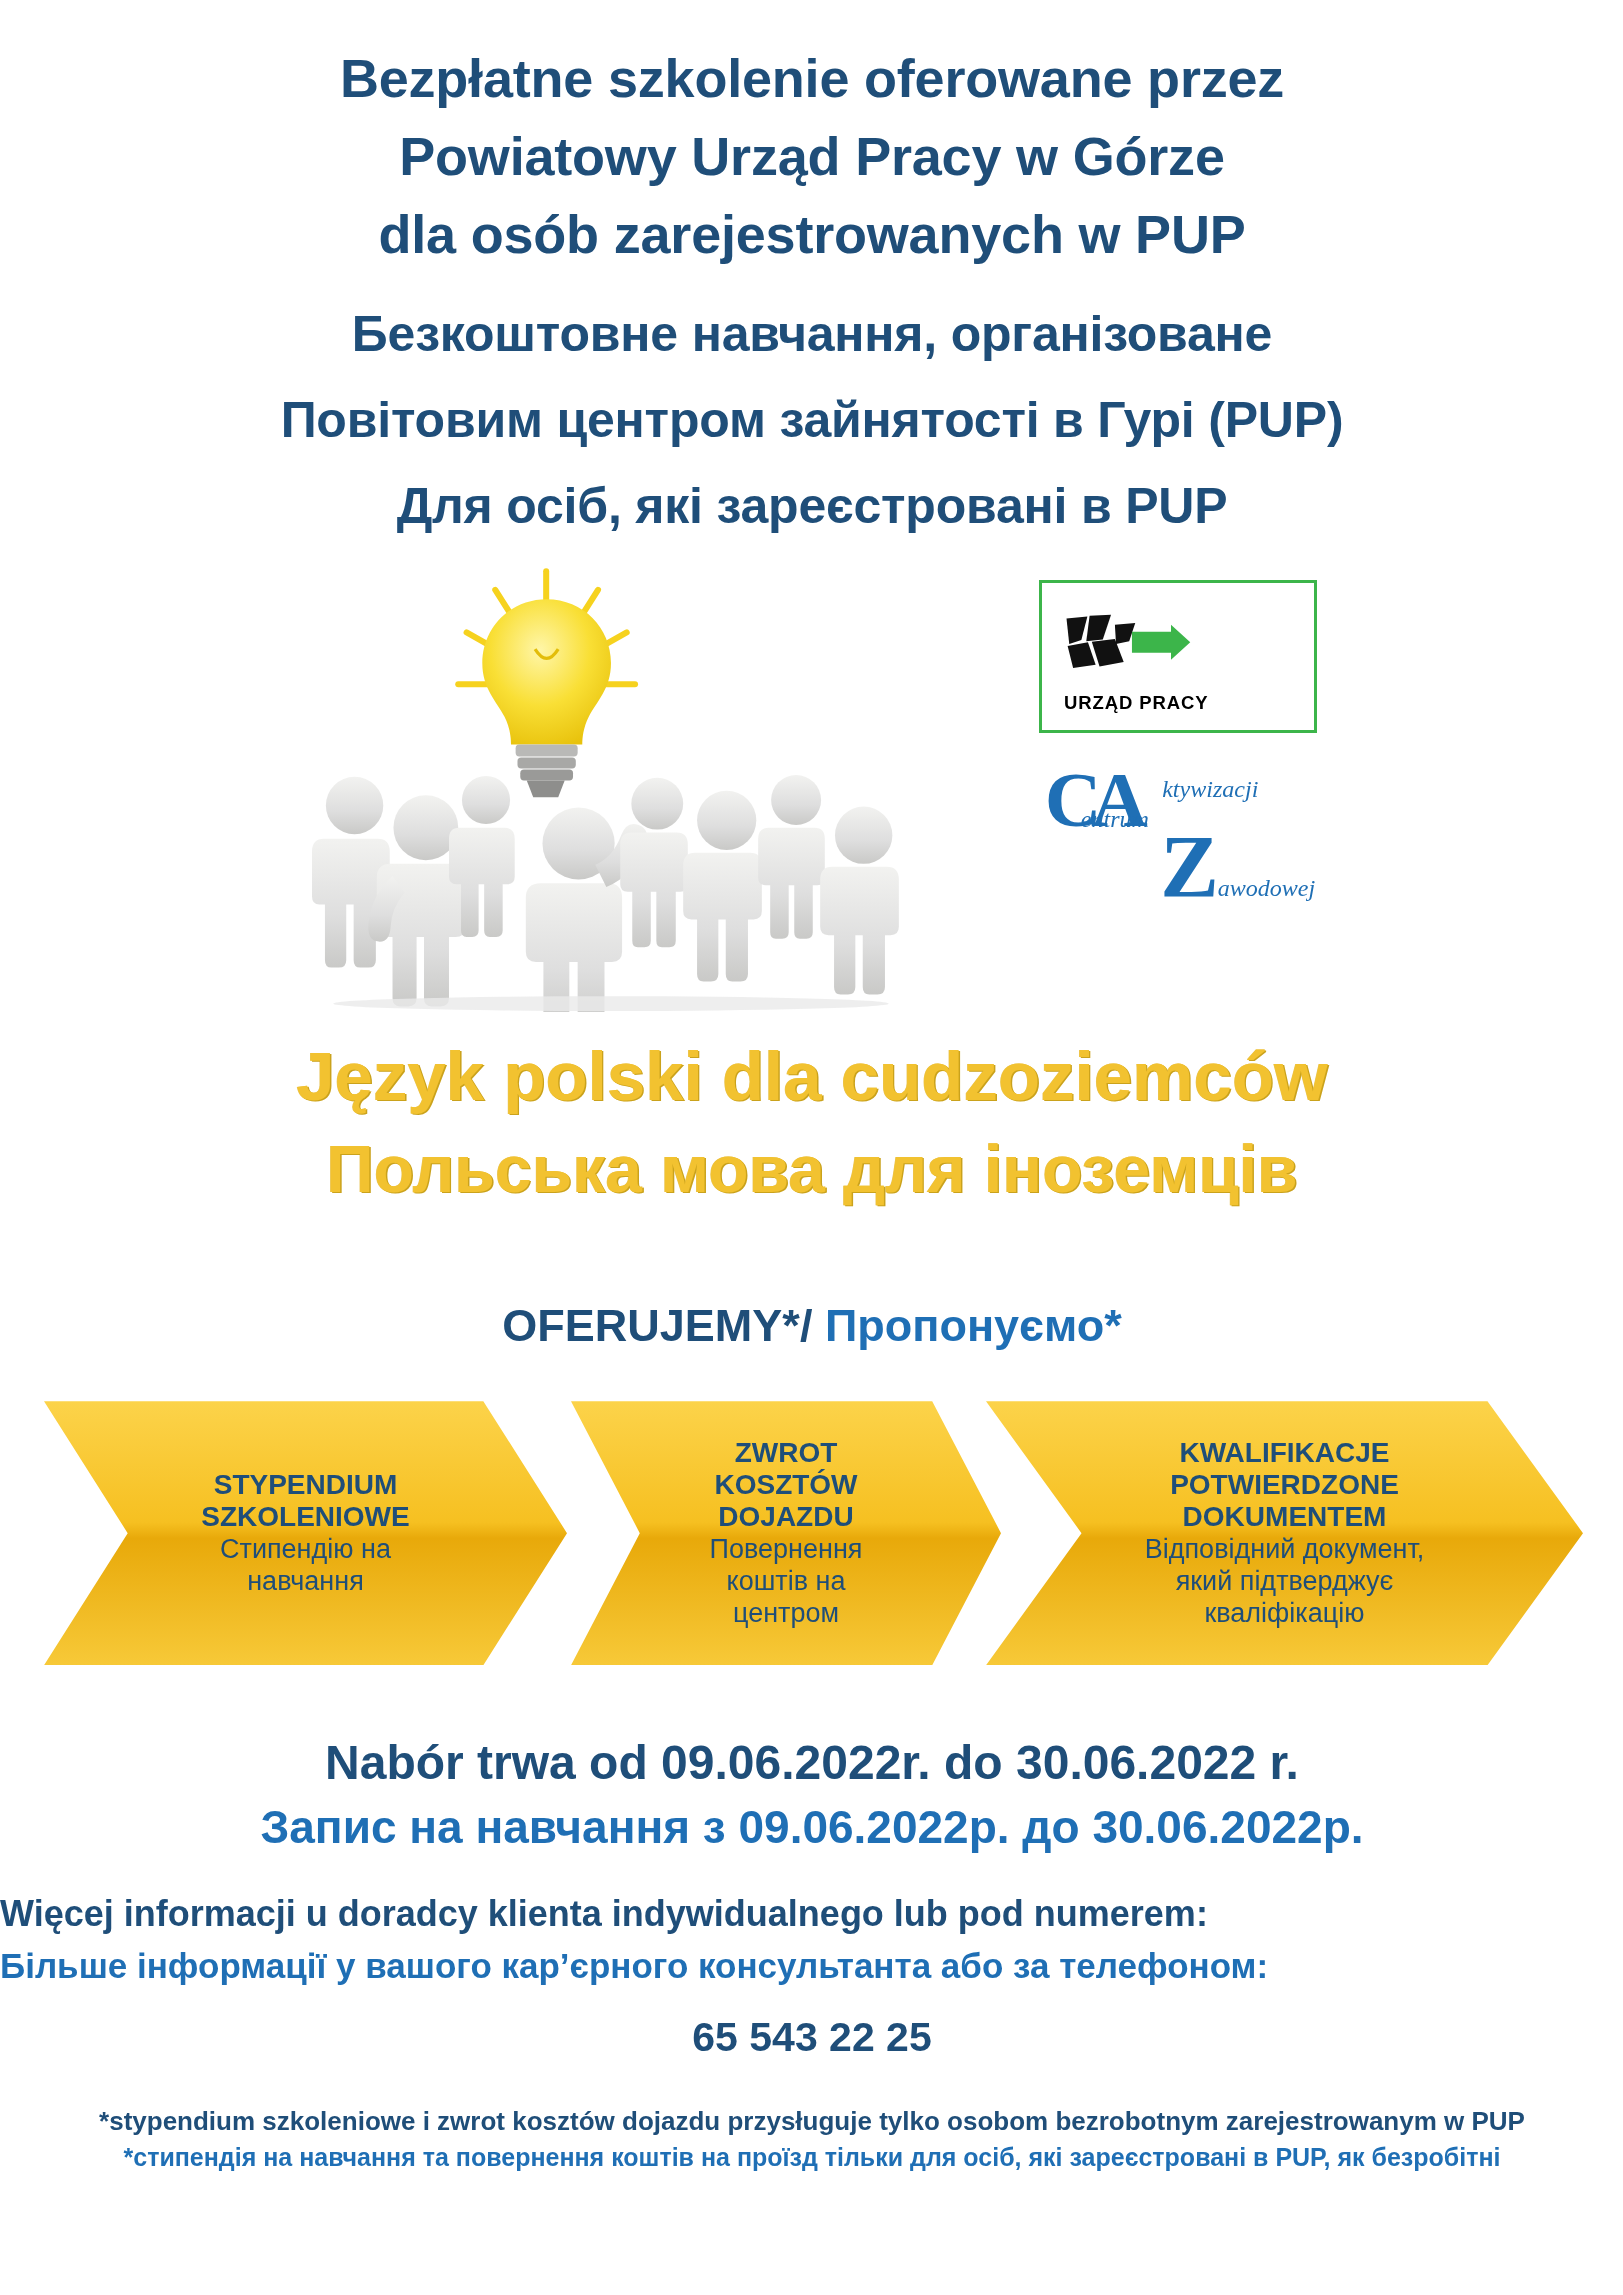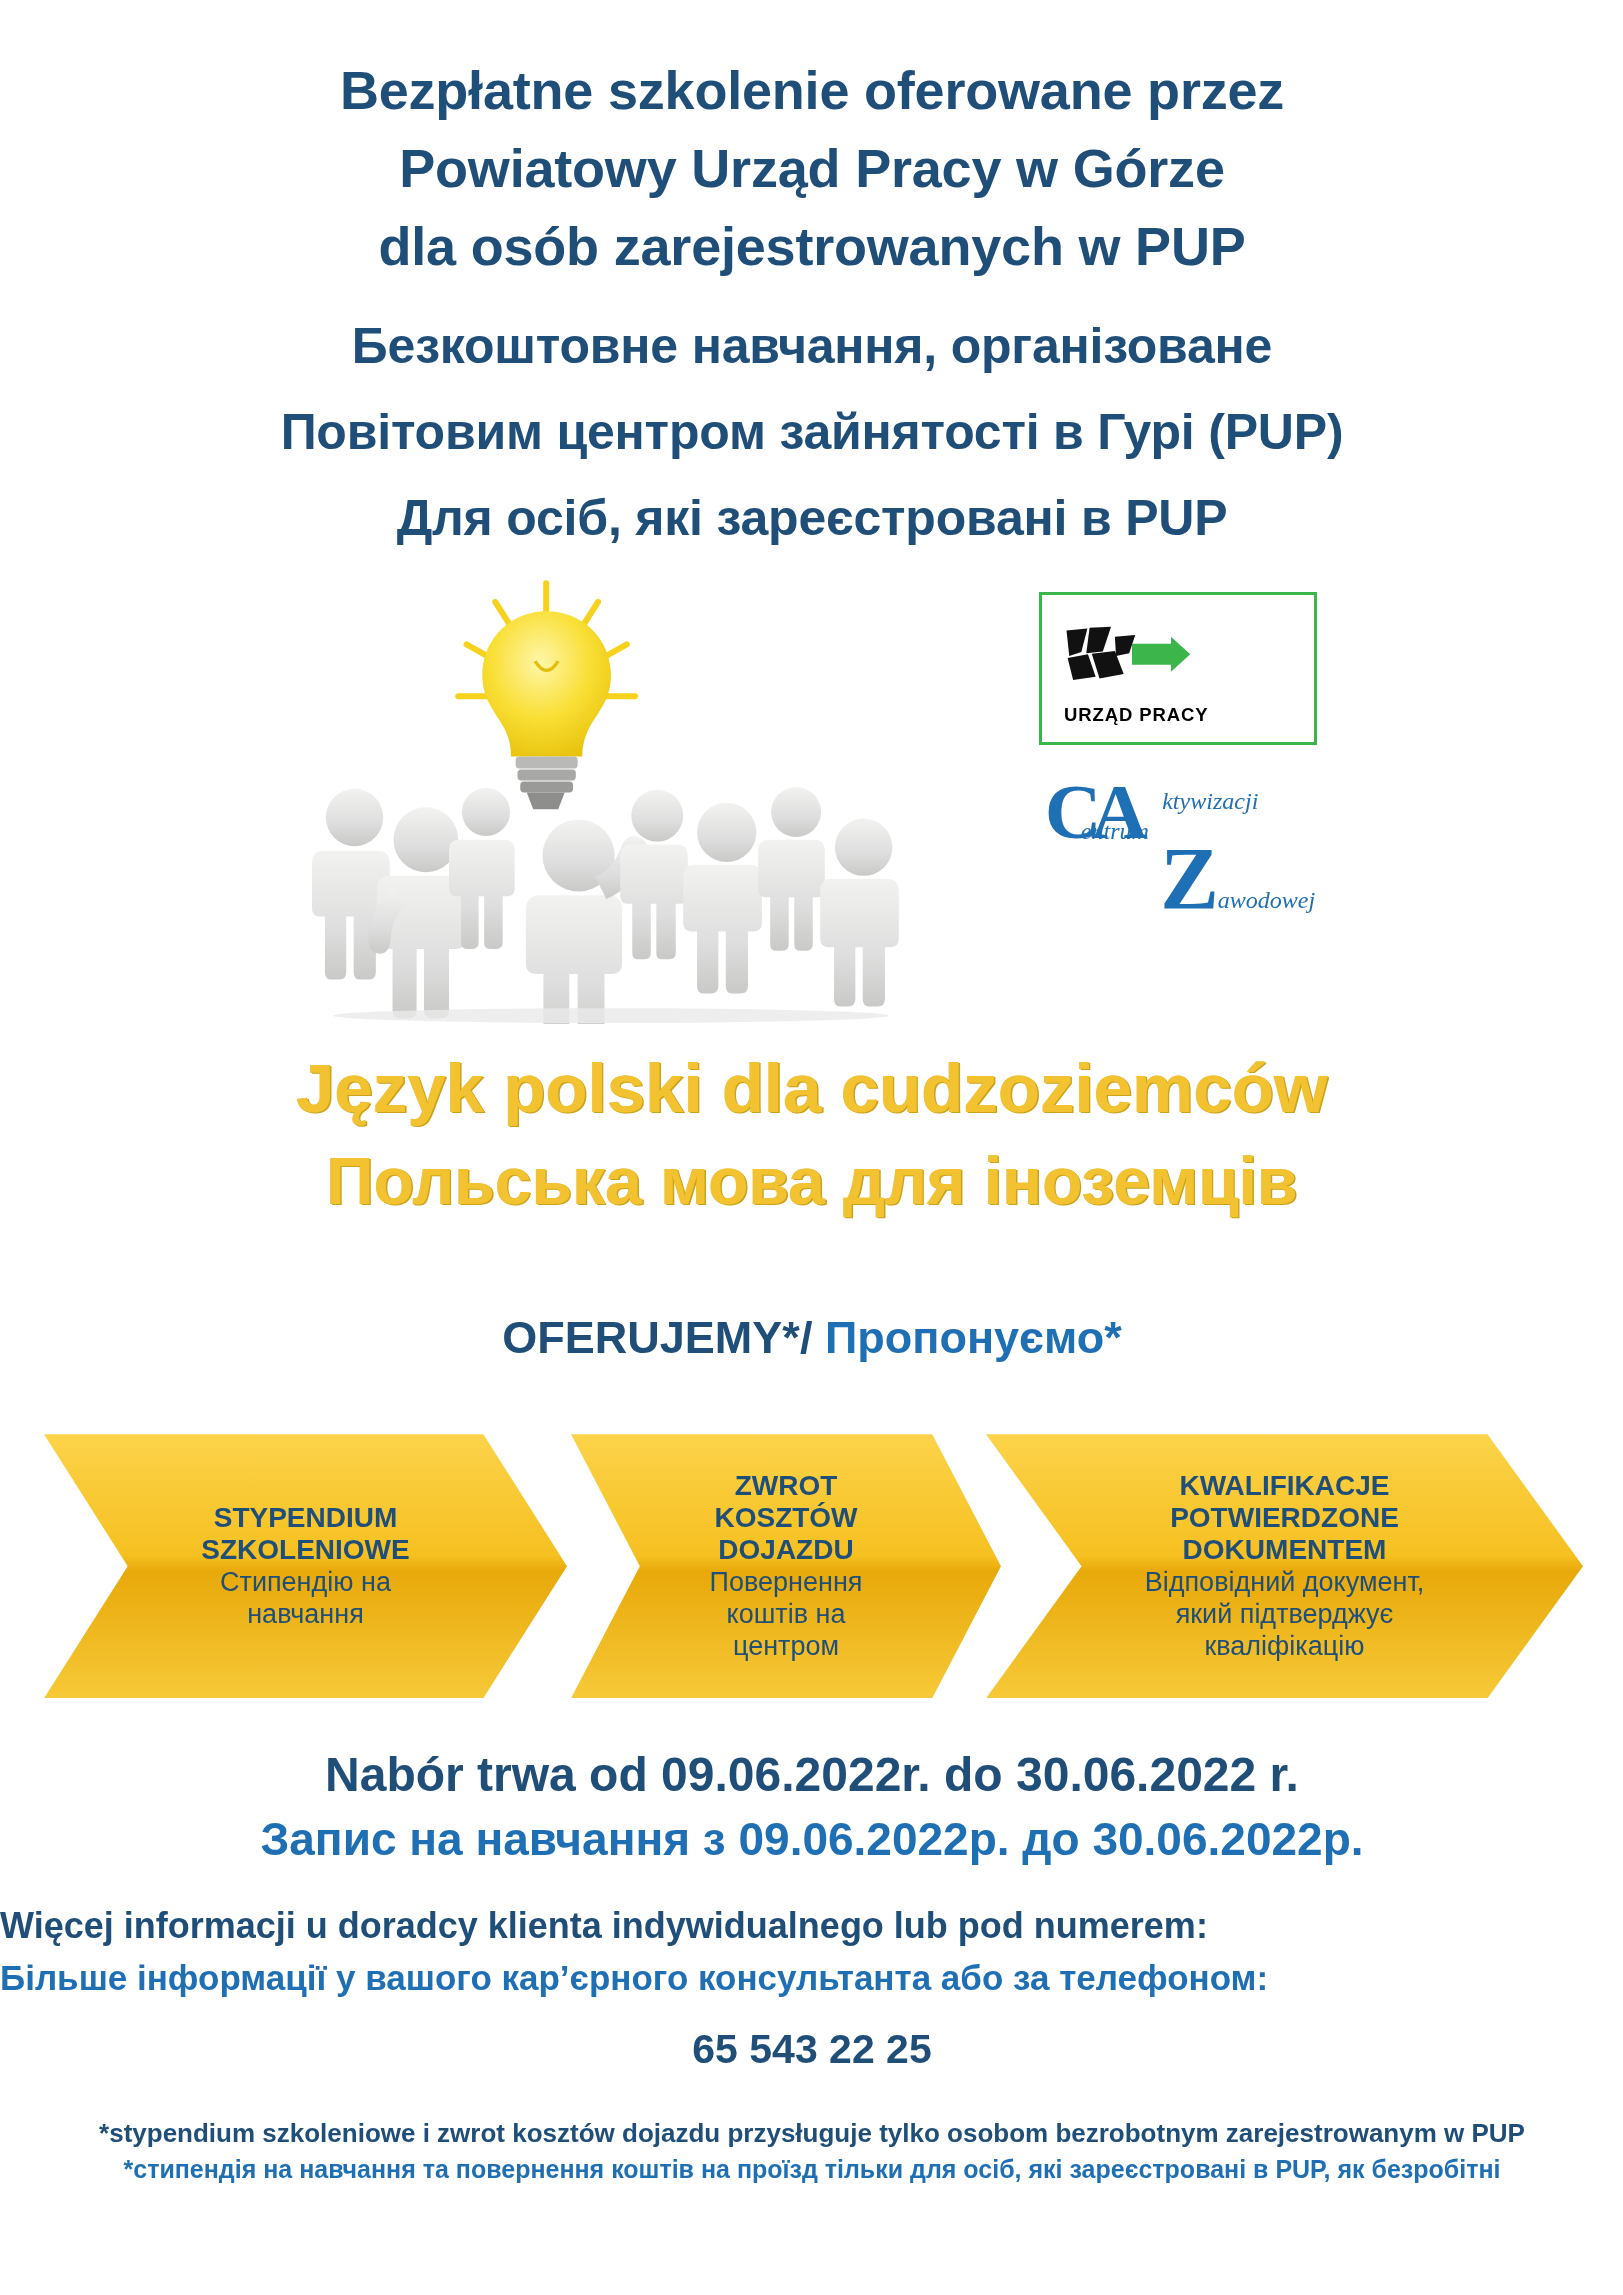--- a/index.html
+++ b/index.html
@@ -17,21 +17,21 @@
   .poster {
     position: relative;
     width: 1624px;
     height: 2295px;
     background: #ffffff;
     box-sizing: border-box;
   }
 
   
   .header {
-    padding-top: 51px;
+    padding-top: 39px;
     text-align: center;
   }
   .header .line {
     color: #1f4e79;
     font-weight: bold;
     letter-spacing: -0.2px;
   }
   .hl-pl {
     font-size: 54px;
     line-height: 78px;
@@ -134,21 +134,20 @@
     box-sizing: border-box;
     color: #1f4e79;
     text-align: center;
     display: flex;
     flex-direction: column;
     justify-content: center;
     align-items: center;
     -webkit-clip-path: polygon(0 0, 84% 0, 100% 50%, 84% 100%, 0 100%, 16% 50%);
     clip-path: polygon(0 0, 84% 0, 100% 50%, 84% 100%, 0 100%, 16% 50%);
     background: linear-gradient(180deg, #fcd34a 0%, #f6c021 46%, #e8a90a 52%, #f7c938 100%);
-    margin-top: 21px;
   }
   .chev .strong {
     font-weight: bold;
     font-size: 28px;
     line-height: 32px;
   }
   .chev .soft {
     font-weight: normal;
     font-size: 27px;
     line-height: 32px;

